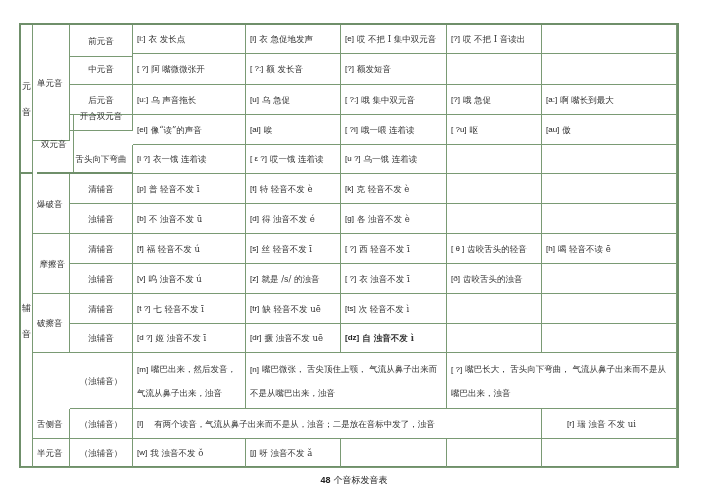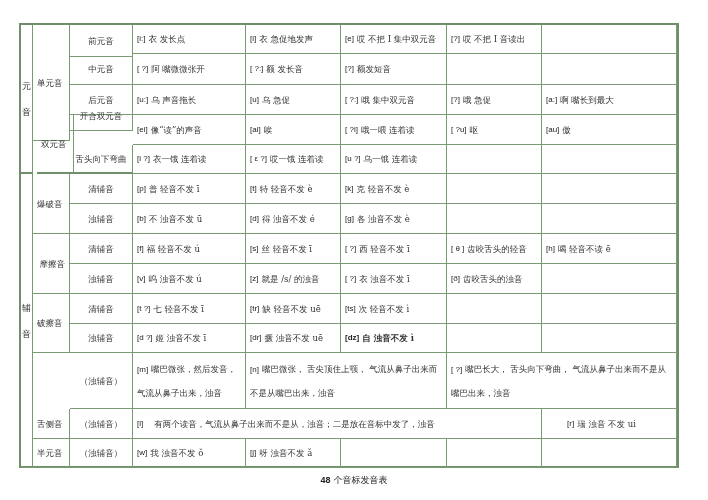--- a/index.html
+++ b/index.html
@@ -295,21 +295,21 @@
       <span class=""></span>
     </div>
     <div class="cell " style="left: 521px; top: 299px; width: 135px; height: 29px;">
       <span class="ipa"></span>
       <span class=""></span>
     </div>
     <div class="cell center" style="left: 49px; top: 328px; width: 63px; height: 56px;">
       <span class="">（浊辅音）</span>
     </div>
     <div class="cell multi" style="left: 112px; top: 328px; width: 113px; height: 56px;">
-      <div><span class="ipa">[m]</span><span class="">嘴巴微张，然后发音，</span></div>
+      <div><span class="ipa">[m]</span><span class="">嘴巴出来，然后发音，</span></div>
       <div><span class="">气流从鼻子出来，浊音</span></div>
     </div>
     <div class="cell multi" style="left: 225px; top: 328px; width: 201px; height: 56px;">
       <div><span class="ipa">[n]</span><span class="">嘴巴微张，  舌尖顶住上颚，  气流从鼻子出来而</span></div>
       <div><span class="">不是从嘴巴出来，浊音</span></div>
     </div>
     <div class="cell multi" style="left: 426px; top: 328px; width: 230px; height: 56px;">
       <div><span class="ipa">[ ?]</span><span class="">嘴巴长大，  舌头向下弯曲，  气流从鼻子出来而不是从</span></div>
       <div><span class="">嘴巴出来，浊音</span></div>
     </div>

